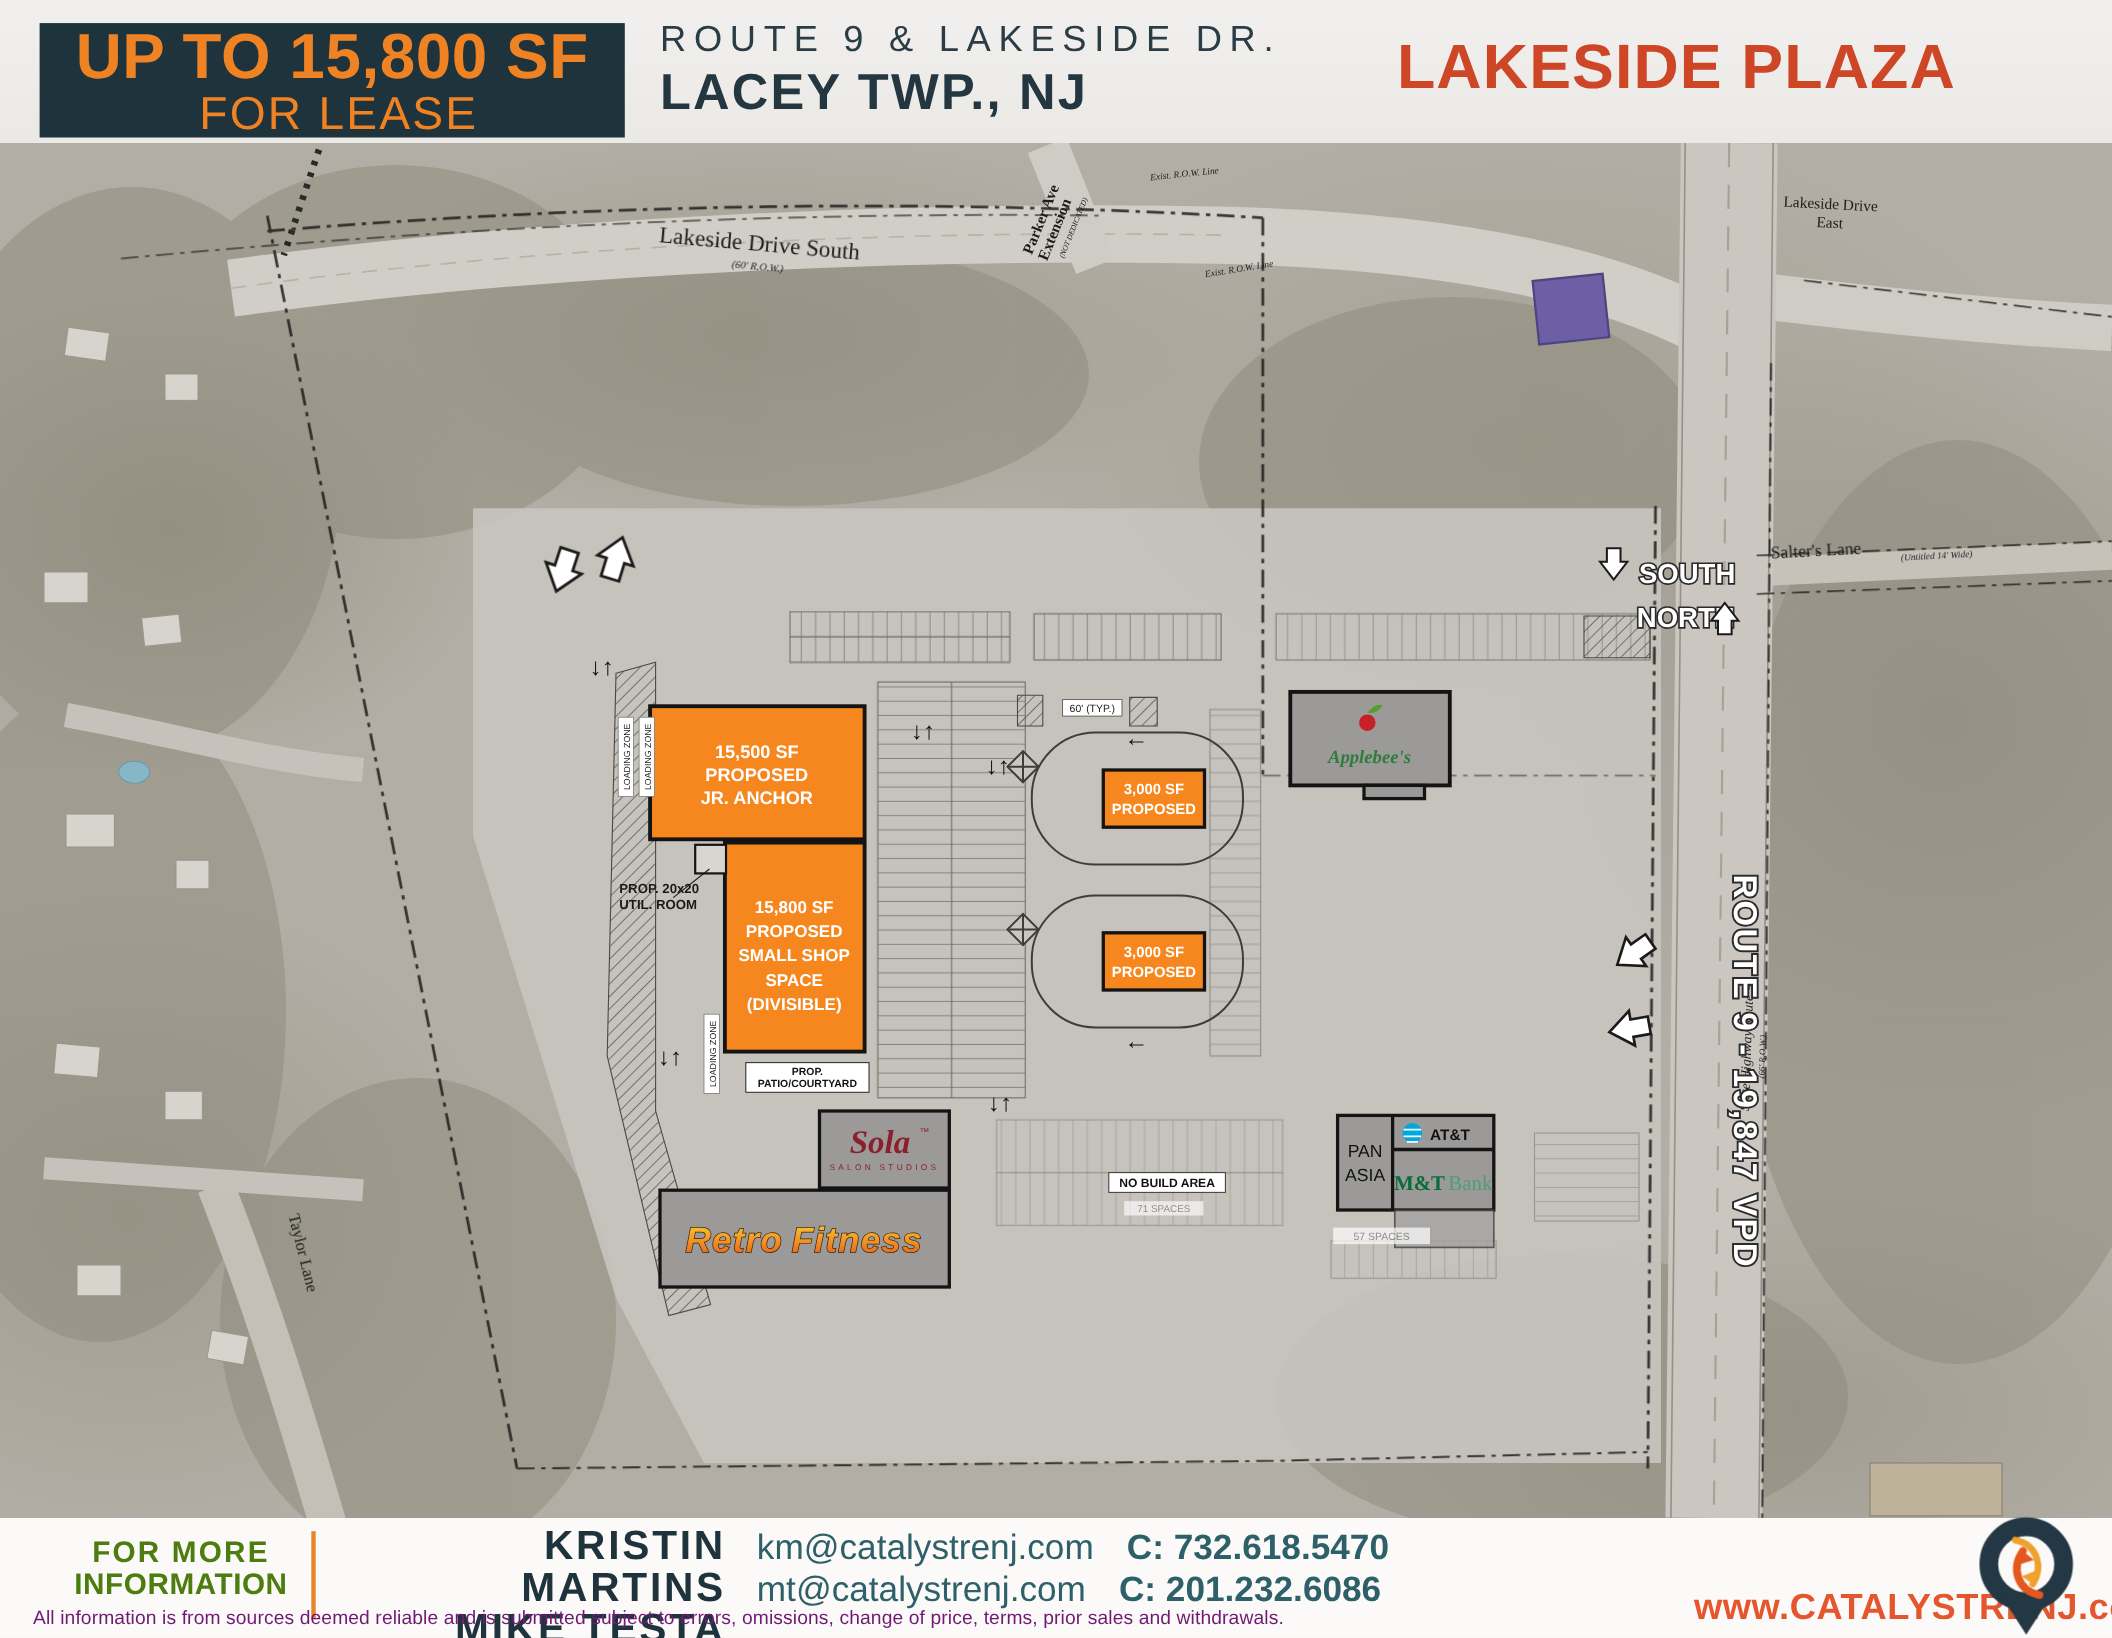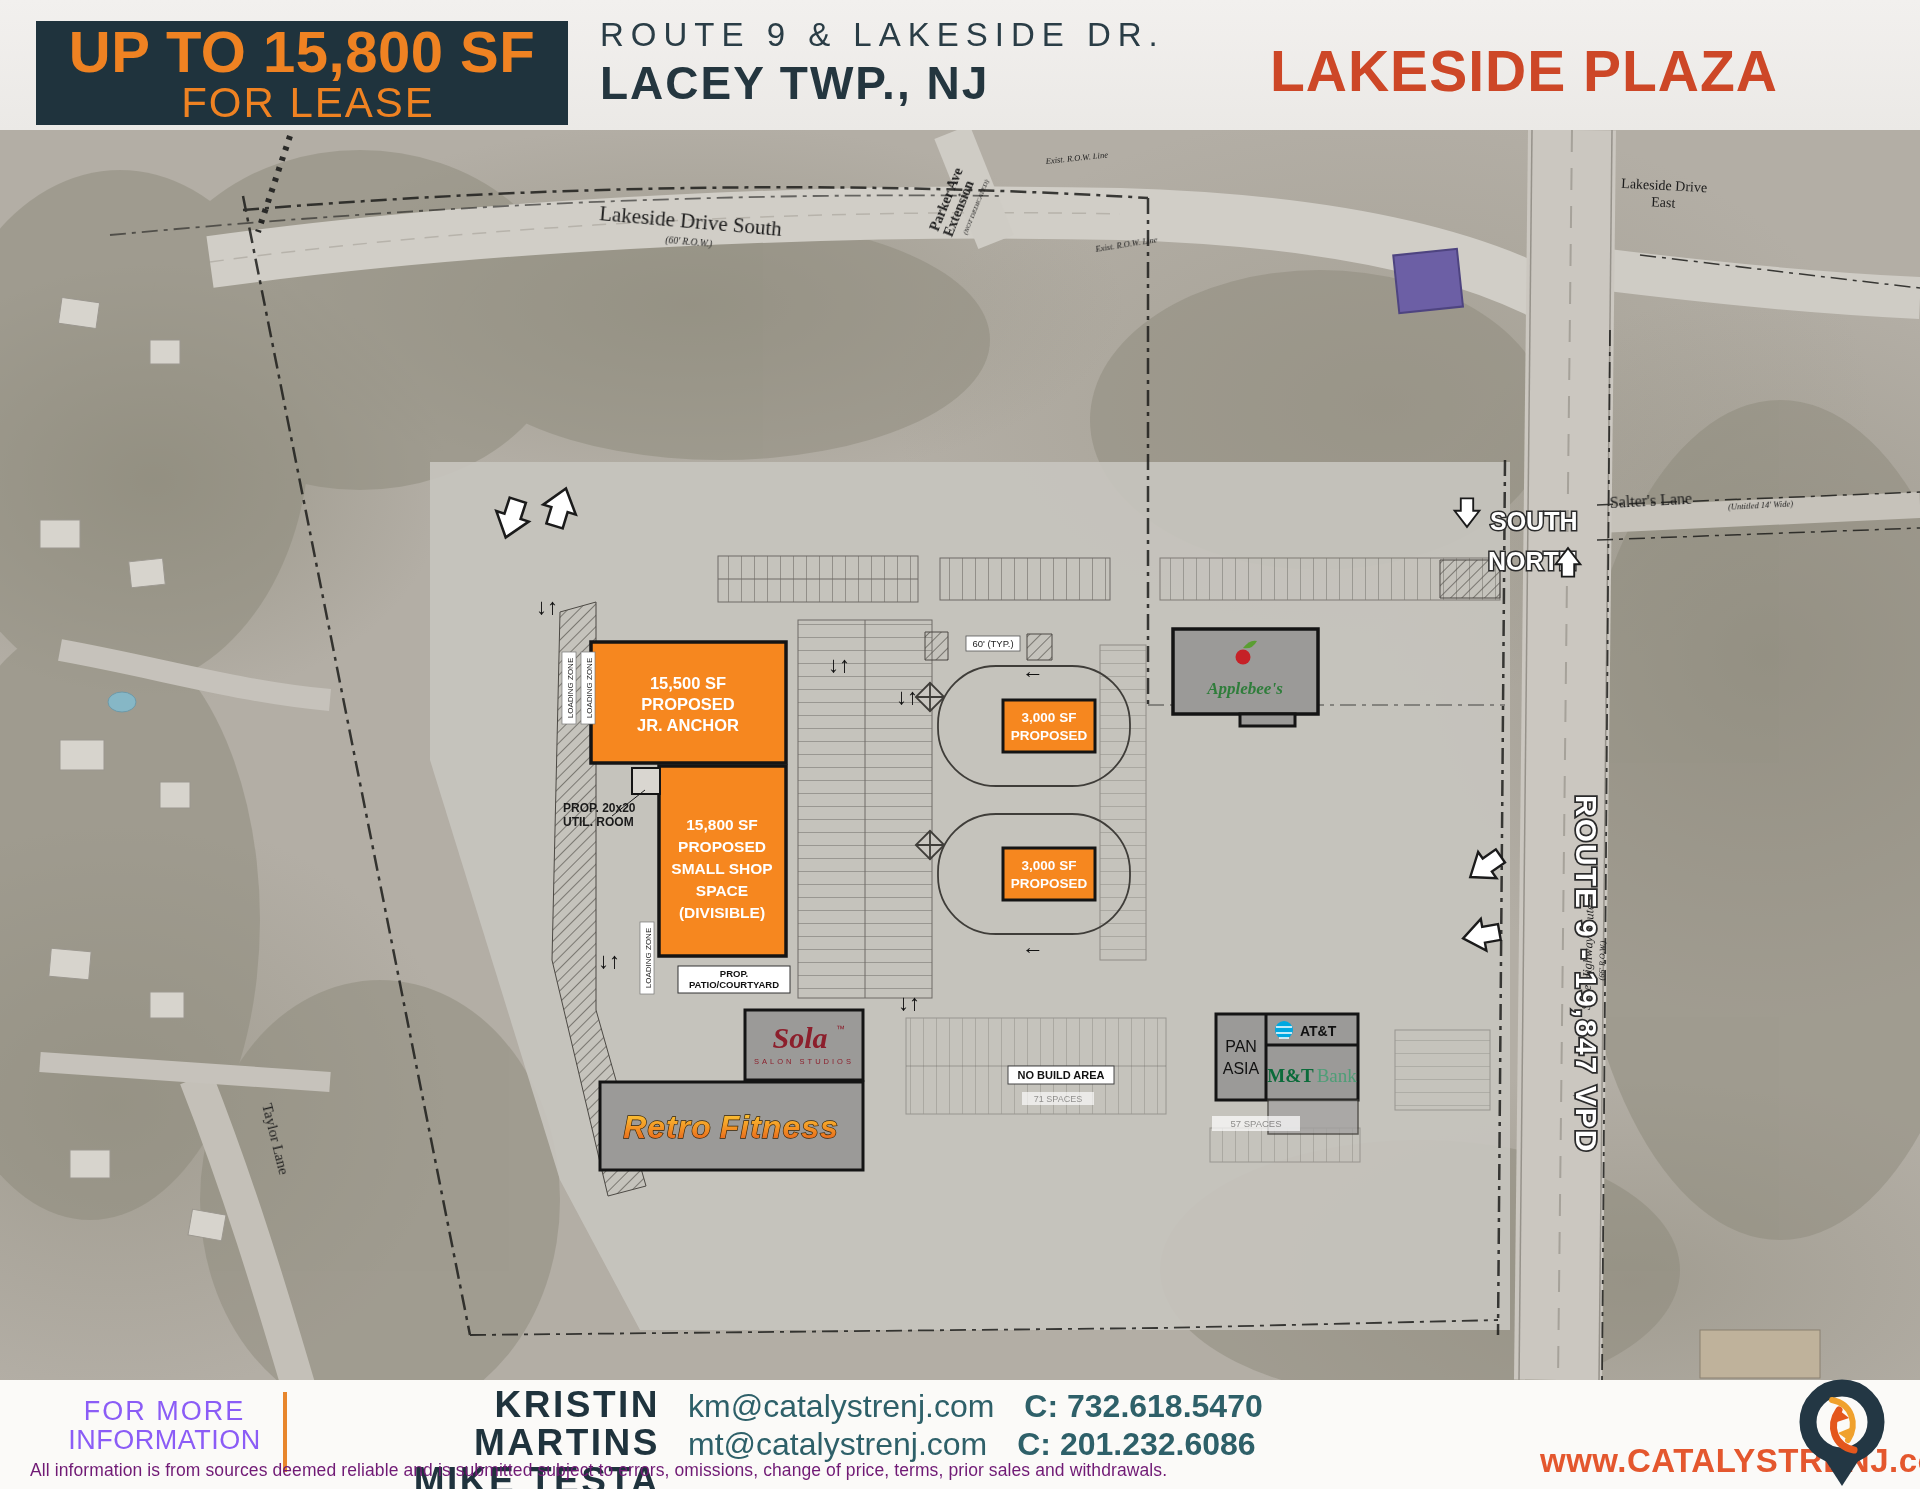--- a/index.html
+++ b/index.html
@@ -9,38 +9,38 @@
   
   .topbar{position:absolute;left:0;top:0;width:1920px;height:130px;
           background:linear-gradient(0deg,#ebe9e6,#f2f0ee);}
   .lease-badge{position:absolute;left:36px;top:21px;width:532px;height:104px;
           background:#1f333d;display:flex;flex-direction:column;align-items:center;justify-content:center;}
   .lease-line1{color:#ef8222;font-size:58px;font-weight:800;letter-spacing:.5px;line-height:1.02;}
   .lease-line2{color:#ef8222;font-size:42px;font-weight:500;letter-spacing:2px;line-height:1.0;margin-left:12px;}
   .loc-block{position:absolute;left:600px;top:16px;color:#24363f;}
   .loc-line1{font-size:33px;font-weight:300;letter-spacing:7px;color:#2a3d46;}
   .loc-line2{font-size:46px;font-weight:700;letter-spacing:2px;margin-top:2px;}
-  .plaza-name{position:absolute;right:142px;top:38px;color:#cd4727;
+  .plaza-name{position:absolute;right:142px;top:28px;color:#cd4727;
           font-size:57px;font-weight:800;letter-spacing:1px;}
 
   
   .map{position:absolute;left:0;top:130px;width:1920px;height:1250px;background-color:#b3aea5;
     background-image:
       radial-gradient(ellipse 420px 320px at 8% 28%, rgba(135,132,115,.55), transparent 70%),
       radial-gradient(ellipse 500px 420px at 6% 78%, rgba(143,139,124,.5), transparent 70%),
       radial-gradient(ellipse 620px 260px at 36% 14%, rgba(140,137,121,.5), transparent 70%),
       radial-gradient(ellipse 560px 520px at 92% 42%, rgba(134,130,116,.5), transparent 70%),
       radial-gradient(ellipse 700px 420px at 72% 22%, rgba(148,144,129,.45), transparent 70%),
       radial-gradient(ellipse 600px 300px at 85% 92%, rgba(140,136,121,.45), transparent 70%);}
   .map svg{position:absolute;left:0;top:0;}
 
   
   .footer{position:absolute;left:0;top:1380px;width:1920px;height:109px;background:#fbfaf8;}
   .info-block{position:absolute;left:62px;top:17px;width:205px;text-align:center;
-          color:#8b5cf6;font-weight:400;line-height:1.08;}
+          color:#4d7c0f;font-weight:700;line-height:1.08;}
   .info-l1{font-size:27px;letter-spacing:2px;}
   .info-l2{font-size:27px;letter-spacing:.5px;}
   .foot-divider{position:absolute;left:283px;top:12px;width:4px;height:80px;background:#e8862c;}
   .agents{position:absolute;left:300px;top:6px;width:360px;text-align:right;color:#1f333d;
           font-weight:700;line-height:1.03;}
   .agent{font-size:37px;letter-spacing:2.5px;}
   .contacts{position:absolute;left:688px;top:8px;color:#2e6069;line-height:1.18;}
   .contact-row{display:flex;gap:30px;font-size:32px;font-weight:500;}
   .contact-row .phone{font-weight:600;}
   .disclaimer{position:absolute;left:30px;top:80px;font-size:17.5px;color:#701a75;letter-spacing:.1px;}

